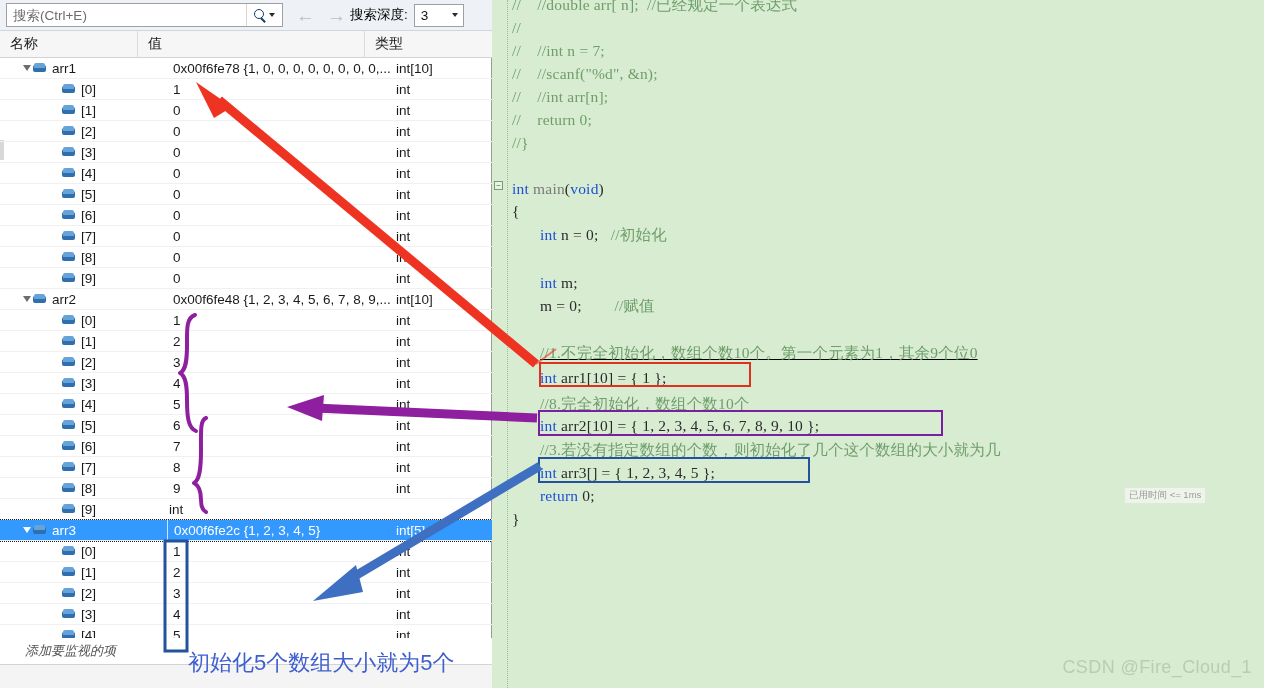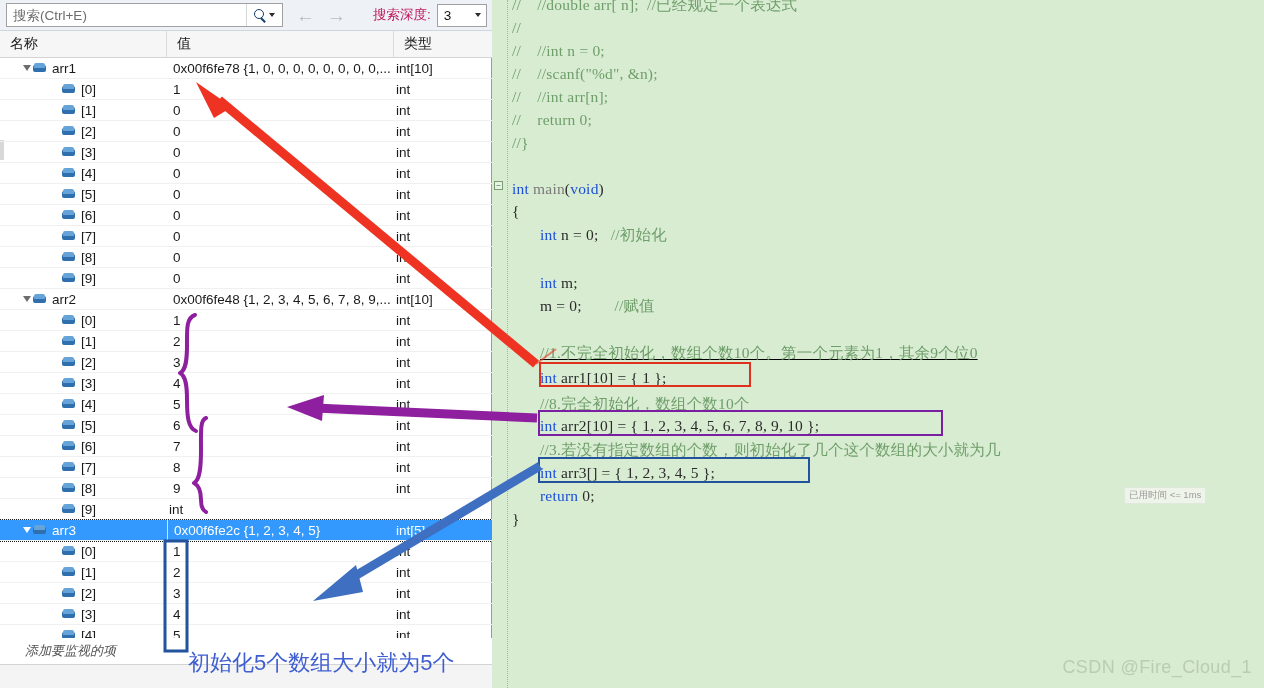--- a/index.html
+++ b/index.html
@@ -46,41 +46,41 @@
     content:""; position:absolute; left:7px; top:8px; width:6px; height:1.8px;
     background:#15406b; transform: rotate(45deg); transform-origin: left center;
   }
   .tiny-caret {
     width:0;height:0;border-left:3.5px solid transparent;border-right:3.5px solid transparent;
     border-top:4px solid #2b2b2b;
   }
   .nav-arrows { display:flex; align-items:center; gap:12px; margin-left:13px; }
   .nav-arrow { font-size: 19px; color: #b3bcc6; line-height: 1; }
   .depth-label {
-    margin-left: 27px; font-size: 13.5px; color: #be185d;
+    margin-left: 4px; font-size: 13.5px; color: #000000;
     font-family: "Liberation Sans", sans-serif;
   }
   .depth-combo {
     margin-left: 6px; width: 50px; height: 23px; background: #ffffff;
     border: 1px solid #a0a0a0; display: flex; align-items: center;
     justify-content: space-between; padding: 0 5px 0 6px;
   }
   .depth-combo .val { font-size: 13.5px; color: #111; }
 
   
   #col-header {
     position: absolute; left: 0; top: 31px; width: 492px; height: 27px;
     background: #f6f6f6; border-bottom: 1px solid #d4d4d4;
     display: flex; align-items: center;
   }
   #col-header .col {
     font-size: 14px; color: #1a1a1a; padding-left: 10px; height: 100%;
     display: flex; align-items: center;
   }
-  #col-header .col.name  { width: 167px; border-right: 1px solid #dcdcdc; }
+  #col-header .col.name  { width: 138px; border-right: 1px solid #dcdcdc; }
   #col-header .col.value { width: 227px; border-right: 1px solid #dcdcdc; }
   #col-header .col.type  { width: 98px; }
 
   
   #tree { position: absolute; left: 0; top: 58px; width: 492px; height: 580px; }
   .row {
     position: relative; height: 21px; display: flex; align-items: center;
     border-bottom: 1px solid #f0f0f0; font-size: 13.5px; color: #1a1a1a;
   }
   .row .cell-name  { width: 167px; display: flex; align-items: center; height: 100%; }
@@ -482,21 +482,21 @@
       <span>添加要监视的项</span>
     </div>
     <div id="panel-footer"></div>
   </div>
 
   <div id="editor">
     <div id="editor-fold-margin"></div>
     <div id="code-lines">
         <div class="code-line" style="top: -7px; left: 20px;"><span class="cmt">//    //double arr[ n];  //已经规定一个表达式</span></div>
         <div class="code-line" style="top: 16px; left: 20px;"><span class="cmt">//</span></div>
-        <div class="code-line" style="top: 39px; left: 20px;"><span class="cmt">//    //int n = 0;</span></div>
+        <div class="code-line" style="top: 39px; left: 20px;"><span class="cmt">//    //int n = 7;</span></div>
         <div class="code-line" style="top: 62px; left: 20px;"><span class="cmt">//    //scanf("%d", &amp;n);</span></div>
         <div class="code-line" style="top: 85px; left: 20px;"><span class="cmt">//    //int arr[n];</span></div>
         <div class="code-line" style="top: 108px; left: 20px;"><span class="cmt">//    return 0;</span></div>
         <div class="code-line" style="top: 131px; left: 20px;"><span class="cmt">//}</span></div>
         <div class="code-line" style="top: 177px; left: 20px;"><span class="kw">int </span><span class="fn">main</span><span class="pun">(</span><span class="kw">void</span><span class="pun">)</span></div>
         <div class="code-line" style="top: 199px; left: 20px;"><span class="plain">{</span></div>
         <div class="code-line" style="top: 223px; left: 48px;"><span class="kw">int</span><span class="plain"> n = 0;   </span><span class="cmt">//初始化</span></div>
         <div class="code-line" style="top: 271px; left: 48px;"><span class="kw">int</span><span class="plain"> m;</span></div>
         <div class="code-line" style="top: 294px; left: 48px;"><span class="plain">m = 0;        </span><span class="cmt">//赋值</span></div>
         <div class="code-line" style="top: 341px; left: 48px; text-decoration: underline;"><span class="cmt">//1.不完全初始化，数组个数10个。第一个元素为1，其余9个位0</span></div>

